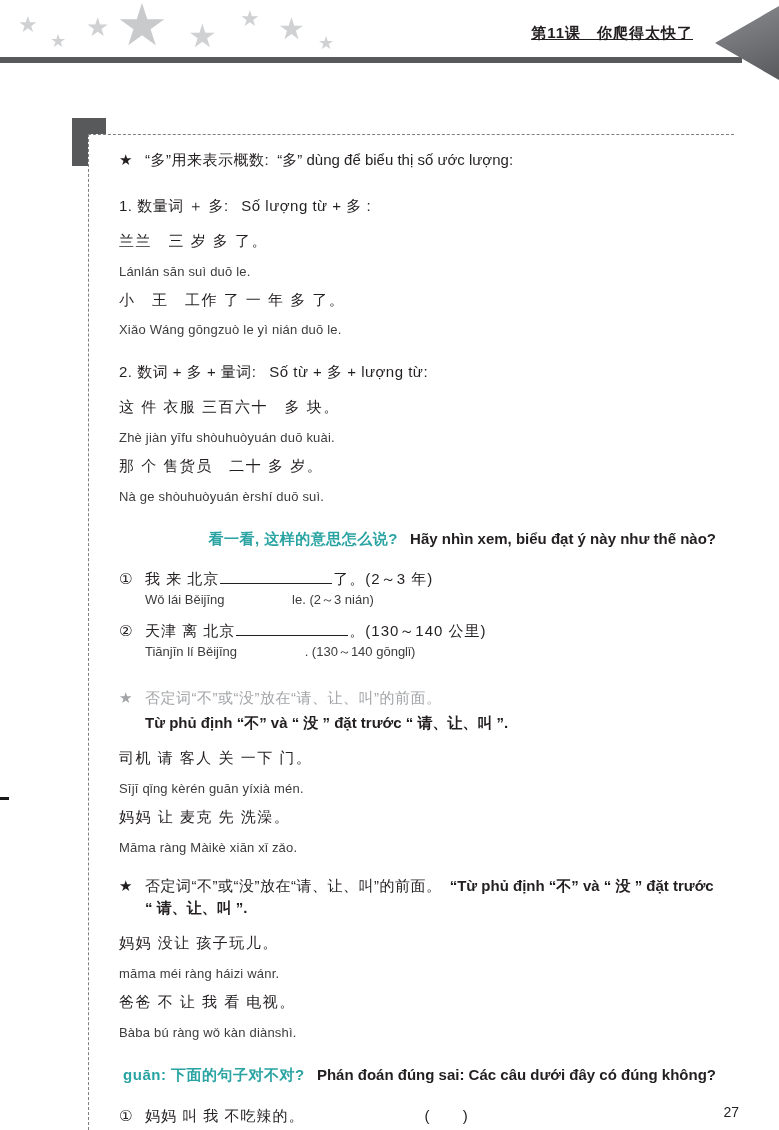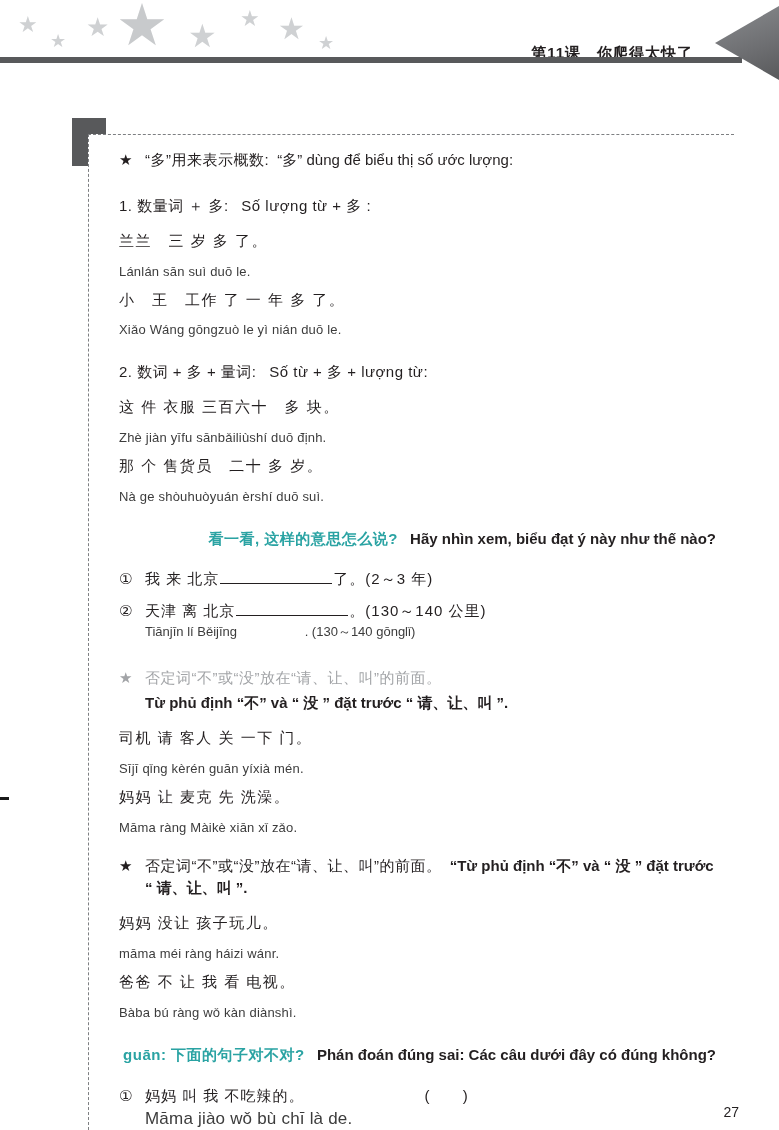--- a/index.html
+++ b/index.html
@@ -25,23 +25,23 @@
   .star{position:absolute;color:var(--star);line-height:1;}
   .star.s1{left:18px;top:14px;font-size:22px;}
   .star.s2{left:50px;top:32px;font-size:18px;}
   .star.s3{left:86px;top:14px;font-size:26px;}
   .star.s4{left:116px;top:-4px;font-size:58px;color:#c8cacc;}
   .star.s5{left:188px;top:20px;font-size:32px;}
   .star.s6{left:240px;top:8px;font-size:22px;}
   .star.s7{left:278px;top:14px;font-size:30px;}
   .star.s8{left:318px;top:34px;font-size:18px;}
   .lesson-title{
-    position:absolute;right:86px;top:44px;
+    position:absolute;right:86px;top:24px;
     font-size:15px;font-weight:bold;color:var(--ink);
-    letter-spacing:1px;white-space:nowrap;
+    letter-spacing:1px;white-space:nowrap;text-decoration:underline;
   }
   .corner-triangle{
     position:absolute;right:0;top:6px;width:64px;height:74px;
     background:linear-gradient(160deg,#8a8c8f 0%,#6d6e71 60%,#58595b 100%);
     clip-path:polygon(100% 0,100% 100%,0 50%);
   }
   
   .corner-mark{position:absolute;left:72px;top:118px;width:34px;height:48px;background:var(--headerline);z-index:1;}
   .content-box{
     position:absolute;left:88px;top:134px;width:646px;height:996px;
@@ -128,39 +128,43 @@
     <div class="pinyin">Xiǎo Wáng  gōngzuò le  yì  nián duō le.</div>
   </div>
 
   <div class="point">
     <span>2. 数词 + 多 + 量词:</span>
     <span class="vi">Số từ + 多 + lượng từ:</span>
   </div>
 
   <div class="ex">
     <div class="hanzi">这 件 衣服 三百六十　多 块。</div>
-    <div class="pinyin">Zhè jiàn yīfu  sānbǎiliùshí  duō  định.</div>
+    <div class="pinyin">Zhè jiàn yīfu  shòuhuòyuán  duō  kuài.</div>
   </div>
   <div class="ex mt-sm">
     <div class="hanzi">那 个 售货员　二十 多 岁。</div>
     <div class="pinyin">Nà ge shòuhuòyuán  èrshí duō suì.</div>
   </div>
 
   <div class="activity">
     <span class="cn">看一看, 这样的意思怎么说?</span>
     <span class="vi">Hãy nhìn xem, biểu đạt ý này như thế nào?</span>
   </div>
 
   <div class="blank-ex">
     <div class="row">
       <span class="num">①</span>
       <span>我 来 北京</span>
       <span class="blank"></span>
       <span>了。(2～3 年)</span>
     </div>
+    <div class="pinyin">
+      <span>Wǒ lái  Běijīng</span>
+      <span class="py-post">le.  (2～3 nián)</span>
+    </div>
   </div>
   <div class="blank-ex mt-sm">
     <div class="row">
       <span class="num">②</span>
       <span>天津 离 北京</span>
       <span class="blank"></span>
       <span>。(130～140 公里)</span>
     </div>
     <div class="pinyin">
       <span>Tiānjīn lí  Běijīng</span>

